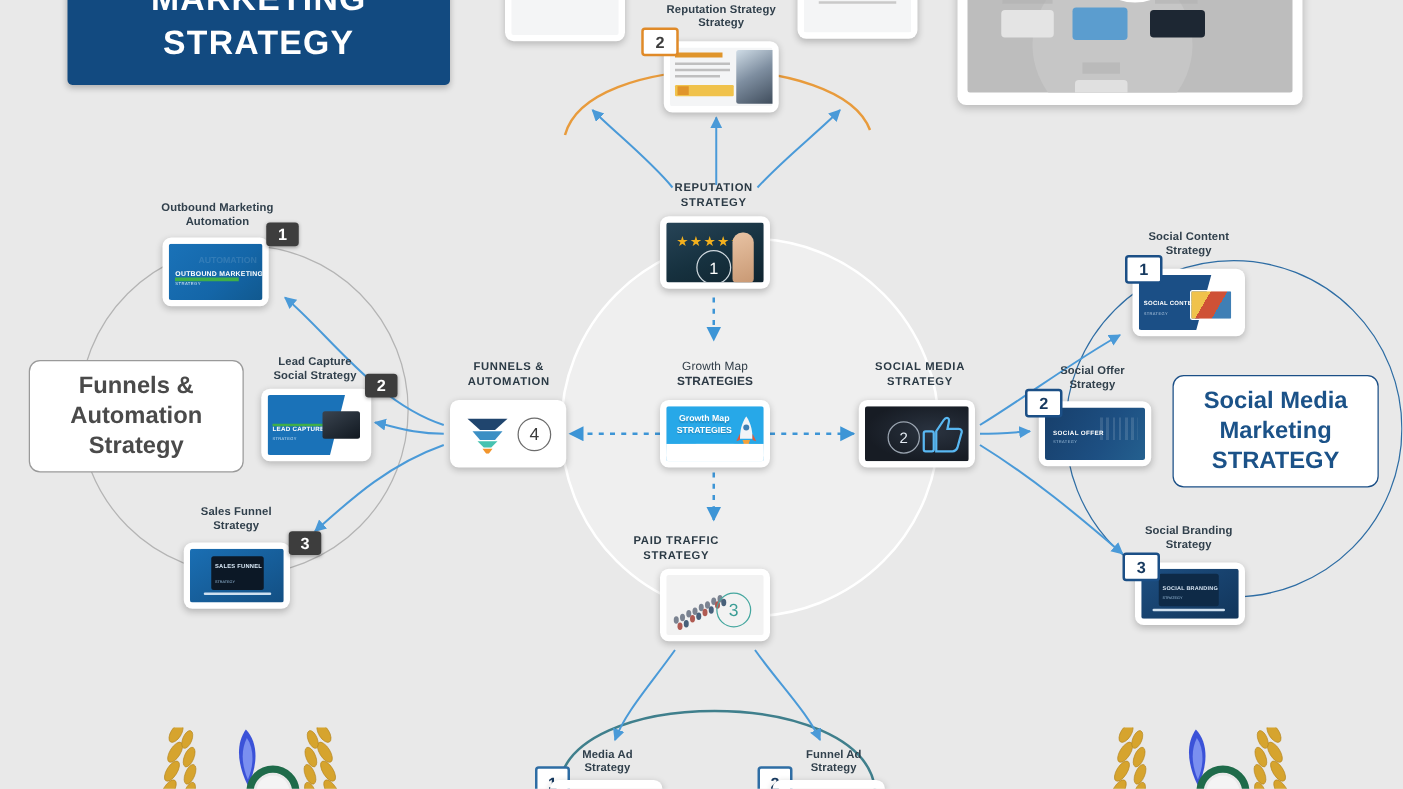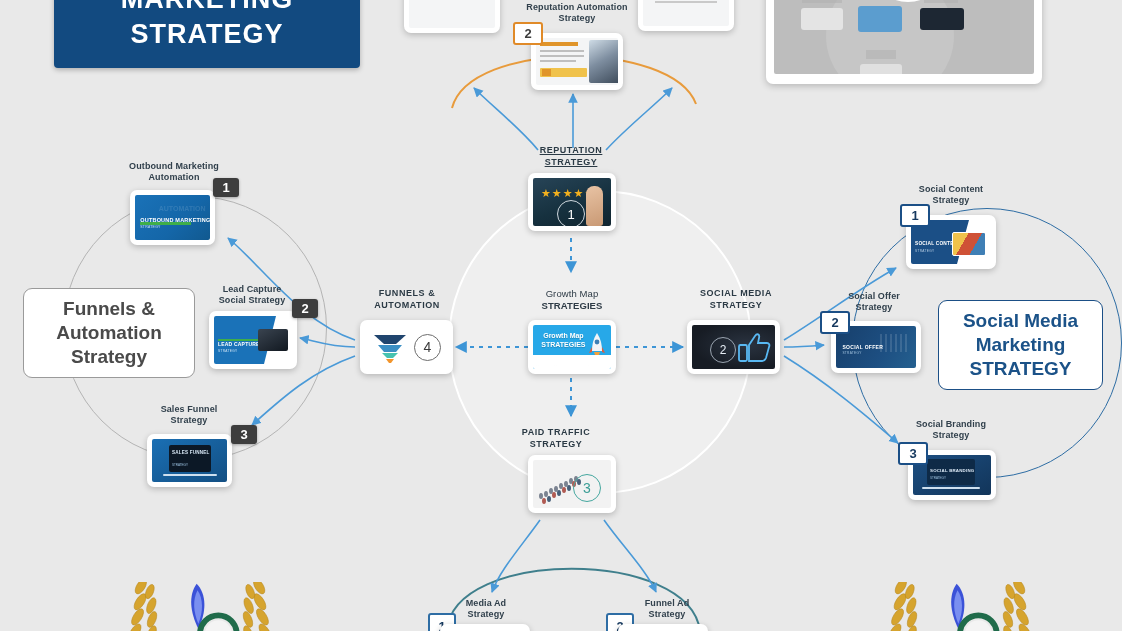--- a/index.html
+++ b/index.html
@@ -198,26 +198,26 @@
         <div class="abs" style="left:4px;top:22px;width:36px;height:2px;background:#bfbfbf;"></div>
         <div class="abs" style="left:4px;top:30px;width:47px;height:9px;background:#f0c24b;border-radius:1px;"></div>
         <div class="abs" style="left:6px;top:31px;width:9px;height:7px;background:#e0952b;"></div>
         <div class="abs" style="left:53px;top:2px;width:34px;height:43px;border-radius:2px;
              background:linear-gradient(150deg,#cfdce6,#7e8ea0 45%,#3a4756 100%);"></div>
       </div>
     </div>
   </div>
 
   <div class="cap up" style="left:506px;top:2px;width:142px;">
-    <span>Reputation Automation</span><br>
+    <span>Reputation Strategy</span><br>
     <span>Strategy</span>
   </div>
   <div class="badge orange" style="left:513px;top:22px;">2</div>
 
-  <div class="cap track" style="left:511px;top:145px;width:120px;text-decoration:underline;">
+  <div class="cap track" style="left:511px;top:145px;width:120px;">
     <span>REPUTATION</span><br>
     <span>STRATEGY</span>
   </div>
   <div class="tile" style="left:528px;top:173px;width:88px;height:58px;">
     <div class="inner">
       <div class="thumb-stars">
         <div class="abs" style="left:8px;top:9px;font-size:11px;color:#f2b01e;letter-spacing:1px;">★★★★<span style="color:#c8930f;">★</span></div>
         <div class="abs" style="left:24px;top:22px;width:26px;height:26px;border:1.5px solid #cfd8de;border-radius:50%;
                     display:flex;align-items:center;justify-content:center;color:#fff;font-size:13px;">1</div>
         <div class="abs" style="right:8px;top:8px;width:17px;height:40px;border-radius:8px 8px 3px 3px;
@@ -253,21 +253,21 @@
         <div class="abs" style="left:18px;top:12px;width:24px;height:24px;border:1.4px solid #9aa4b0;border-radius:50%;
                     display:flex;align-items:center;justify-content:center;color:#e6edf5;font-size:12px;">2</div>
         <svg class="abs" style="left:45px;top:8px;" width="34" height="30" viewBox="0 0 34 30">
           <path d="M12,28 L12,12 L18,3 C20,0 23,1 22,5 L21,10 L30,10 C32,10 33,12 32,14 L29,25 C28,27.5 27,28 25,28 Z" fill="none" stroke="#59b8f2" stroke-width="1.8"></path>
           <rect x="2" y="12" width="8" height="16" rx="1.5" fill="none" stroke="#59b8f2" stroke-width="1.8"></rect>
         </svg>
       </div>
     </div>
   </div>
 
-  <div class="cap track" style="left:498px;top:427px;width:116px;">
+  <div class="cap track" style="left:483px;top:427px;width:116px;">
     <span>PAID TRAFFIC</span><br>
     <span>STRATEGY</span>
   </div>
   <div class="tile" style="left:528px;top:455px;width:88px;height:58px;">
     <div class="inner">
       <div class="thumb-crowd">
         <svg class="abs" style="left:3px;top:10px;" width="52" height="34" viewBox="0 0 52 34">
           <g fill="#7b8391">
             <ellipse cx="5" cy="26" rx="2" ry="3"></ellipse>
               <ellipse cx="10" cy="24" rx="2" ry="3"></ellipse>

